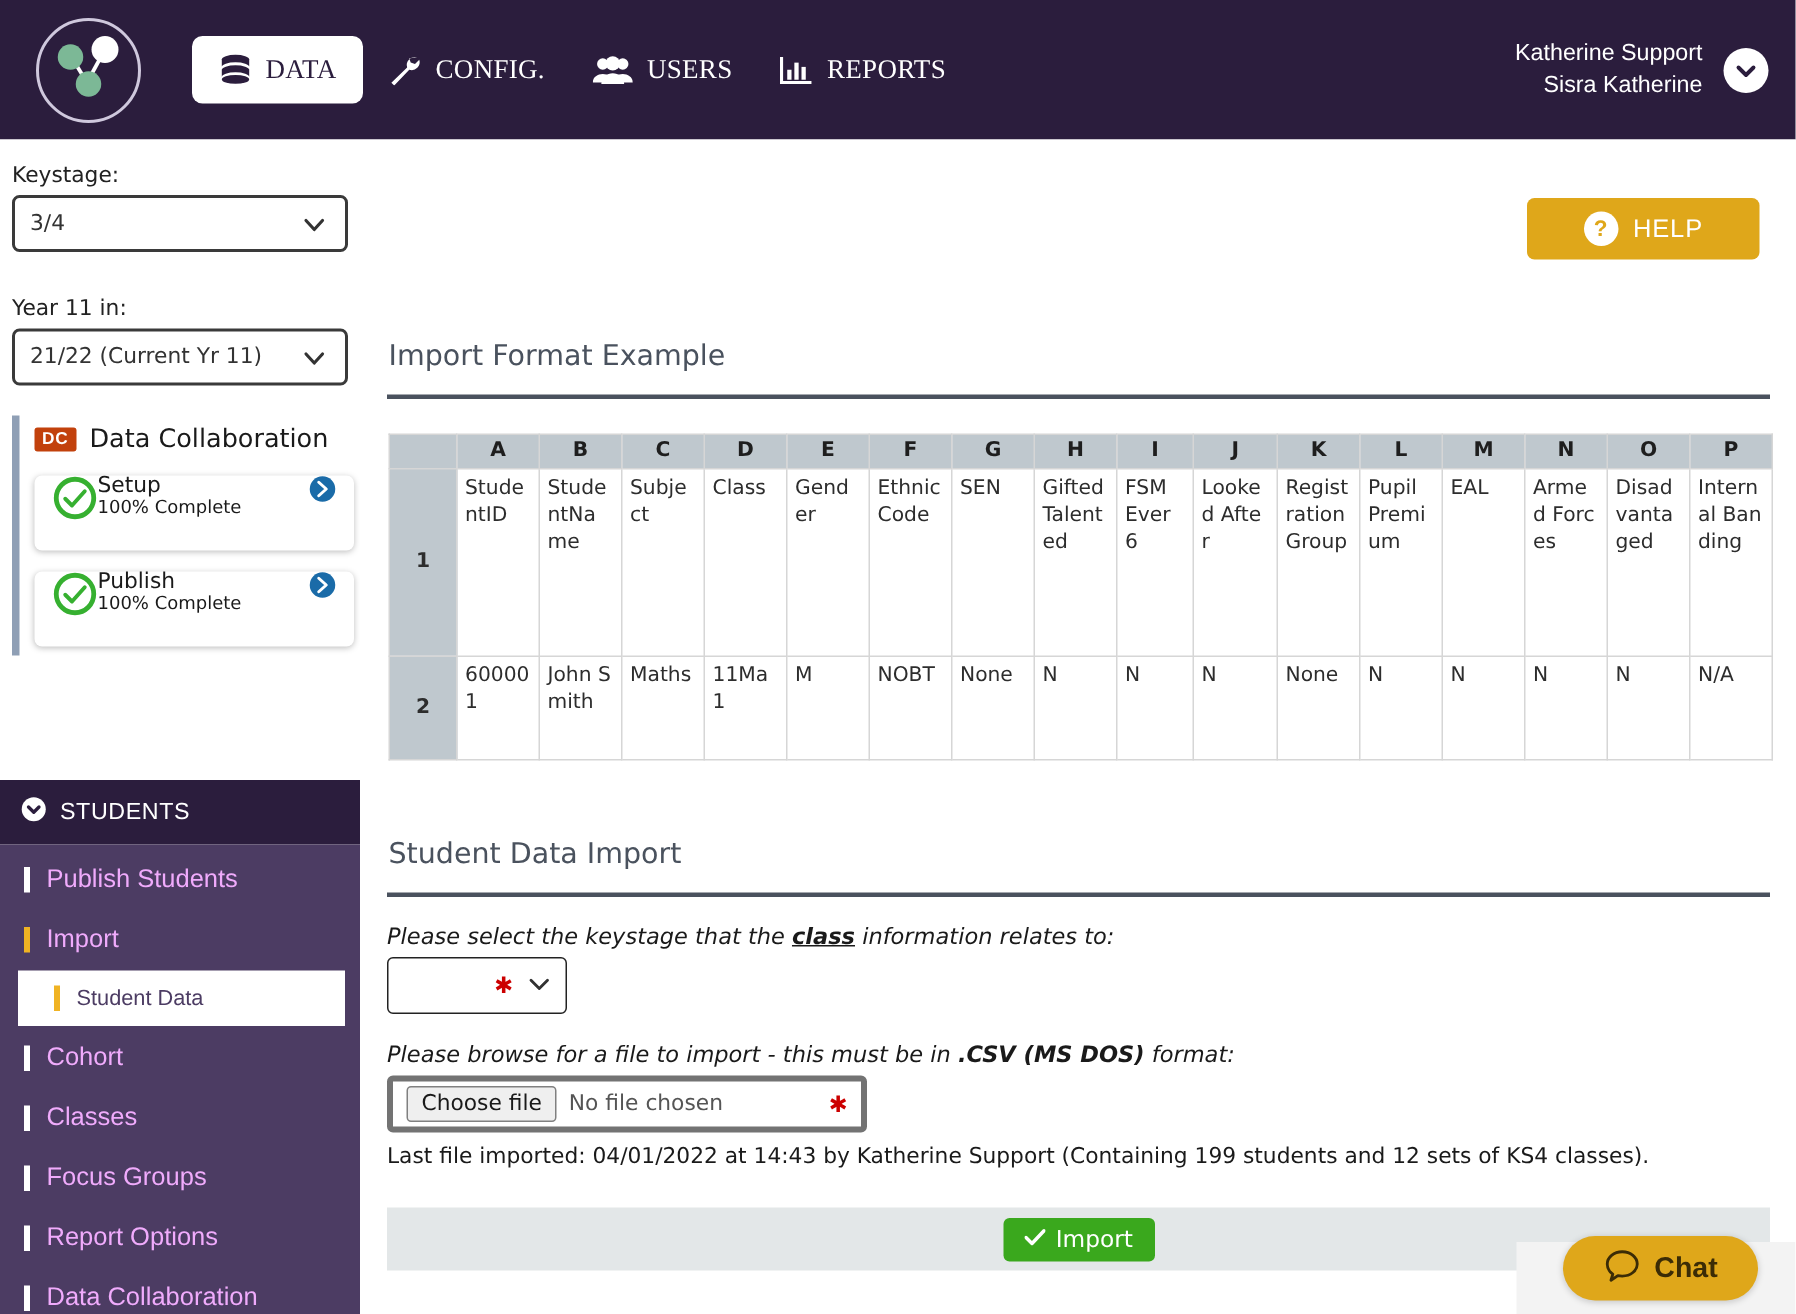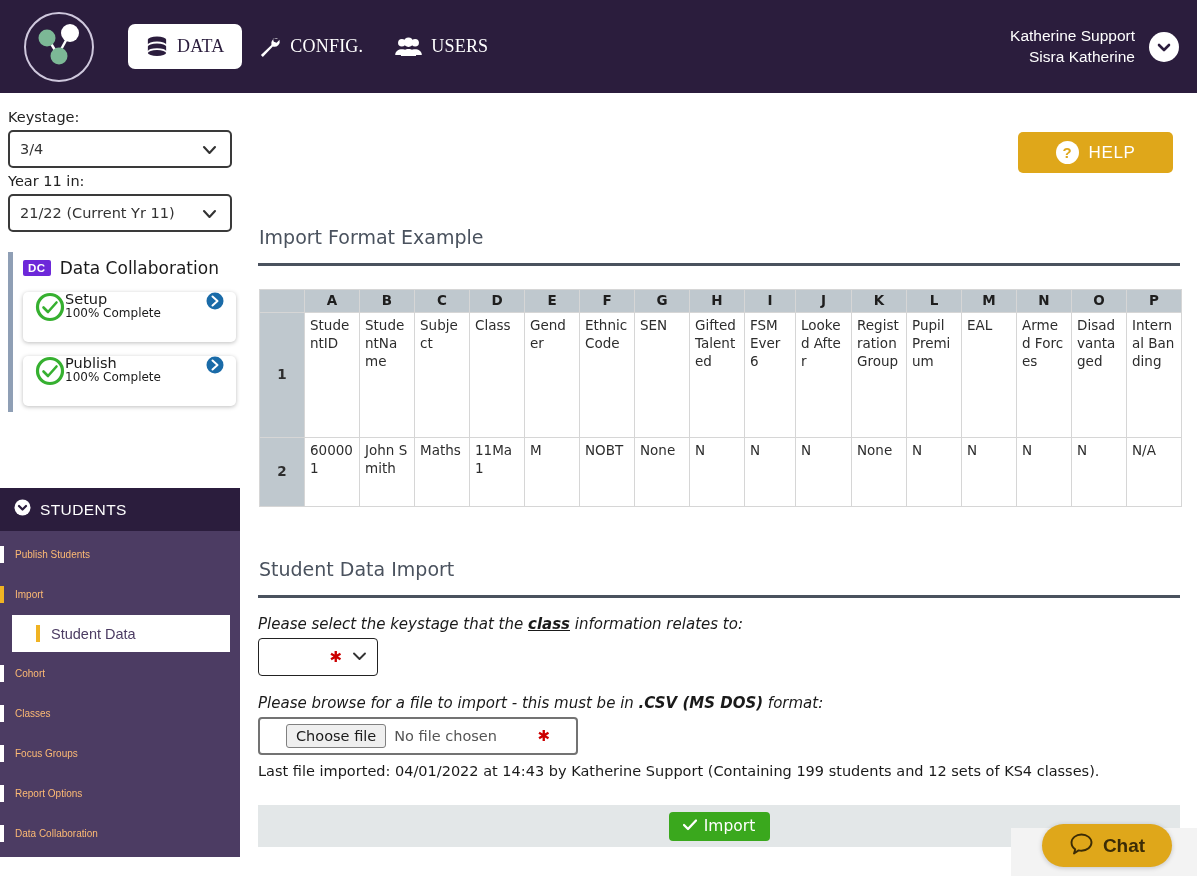--- a/index.html
+++ b/index.html
@@ -80,21 +80,21 @@
   .side-select .chev { position: absolute; right: 12px; top: 11px; }
 
   #dc-block {
     margin: 20px 0 0 8px;
     border-left: 5px solid #8f9fb5;
     padding: 6px 0 6px 10px;
     width: 232px;
   }
   #dc-title { display: flex; align-items: center; gap: 9px; }
   #dc-badge {
-    background: #6d28d9; color: #fff; font-weight: bold;
+    background: #c2410c; color: #fff; font-weight: bold;
     font-size: 11.5px; padding: 2px 5px; border-radius: 2px;
     letter-spacing: 0.5px;
     font-family: "Liberation Sans", sans-serif;
   }
   #dc-title-text { font-size: 17px; color: #1a1a1a; }
   .dc-card {
     margin-top: 14px; width: 213px; height: 50px;
     background: #fff; border-radius: 5px;
     box-shadow: 0 1px 4px rgba(0,0,0,0.26);
     display: flex; 
@@ -109,26 +109,27 @@
     position: absolute; left: 0; top: 395px;
     width: 240px;
   }
   #students-head {
     background: #2b1d3d; color: #fff;
     height: 43px; display: flex; align-items: center;
     gap: 9px; padding-left: 14px;
     font-size: 15.5px; letter-spacing: 0.4px;
     font-family: "Liberation Sans", sans-serif;
     cursor: pointer;
+    margin-top: 32px;
   }
   #menu-body { background: #4c3c63; padding: 3px 0 4px 0; }
   .menu-item {
     height: 40px; display: flex; align-items: center;
-    color: #fdba74; font-size: 10px;
-    gap: 11px;
+    color: #f0abfc; font-size: 17px;
+    padding-left: 16px; gap: 11px;
     font-family: "Liberation Sans", sans-serif;
     cursor: pointer;
   }
   .menu-bar { width: 4px; height: 17px; background: #ffffff; display:block; }
   .menu-bar.amber { background: #f0b323; }
   .menu-item.sub {
     background: #ffffff; color: #4c3c63;
     height: 37px; padding-left: 24px; font-size: 14.5px;
     margin: 1px 10px 1px 12px;
   }
@@ -215,22 +216,22 @@
     position: absolute; left: 18px; top: 545px;
     width: 120px; height: 38px;
     border: 1px solid #222; border-radius: 4px; background: #fff;
     display: flex; align-items: center; justify-content: flex-end;
     padding-right: 10px; gap: 10px; cursor: pointer;
   }
   .req { color: #cc0000; font-size: 15px; }
   #file-input {
     position: absolute; left: 18px; top: 624px;
     width: 320px; height: 38px;
-    border: 2px solid #737373; border-radius: 4px; background: #fff;
-    display: flex; align-items: center; padding: 0 26px; gap: 8px;
+    border: 4px solid #737373; border-radius: 4px; background: #fff;
+    display: flex; align-items: center; padding: 0 9px; gap: 8px;
     cursor: pointer;
   }
   #choose-btn {
     border: 1px solid #808080; border-radius: 3px;
     background: #efefef; padding: 3px 9px;
     font-size: 14.5px; color: #1a1a1a;
     font-family: "DejaVu Sans", sans-serif;
   }
   #file-none { font-size: 14.5px; color: #555; flex: 1; }
   #last-import {
@@ -314,20 +315,31 @@
             <circle cx="21" cy="6" r="4" fill="#ffffff"></circle>
           <circle cx="14" cy="5.5" r="5" fill="#ffffff"></circle>
           <path d="M0 19c0-4 3.5-6 7-6s7 2 7 6z" fill="#ffffff"></path>
           <path d="M14 19c0-4 3.5-6 7-6s7 2 7 6z" fill="#ffffff"></path>
           <path d="M6 20c0-5 4-7.5 8-7.5s8 2.5 8 7.5z" fill="#ffffff"></path>
         </svg>
       </span>
       <span>USERS</span>
     </div>
 
+    <div class="nav-item">
+      <span class="nav-ico">
+        <svg width="22" height="19" viewBox="0 0 23 20">
+          <path d="M1 1 L1 19 L22 19" stroke="#ffffff" stroke-width="2.2" fill="none"></path>
+          <rect x="5" y="10" width="3" height="7" fill="#ffffff"></rect>
+          <rect x="10" y="5" width="3" height="12" fill="#ffffff"></rect>
+          <rect x="15" y="8" width="3" height="9" fill="#ffffff"></rect>
+        </svg>
+      </span>
+      <span>REPORTS</span>
+    </div>
   </div>
 
   <div id="user-block">
     <div id="user-names">
       <div>Katherine Support</div>
       <div>Sisra Katherine</div>
     </div>
     <div id="user-caret">
       <svg width="16" height="16" viewBox="0 0 16 16">
           <path d="M3 6 L8 11 L13 6" stroke="#2b1d3d" stroke-width="2.6" fill="none" stroke-linecap="round" stroke-linejoin="round"></path>
@@ -340,21 +352,21 @@
   <div class="side-label" style="margin-top:16px">Keystage:</div>
   <div class="side-select">
     <span>3/4</span>
     <span class="chev">
       <svg width="17" height="15" viewBox="0 0 17 15">
           <path d="M3 4 L8.5 10 L14 4" stroke="#333" stroke-width="2.1" fill="none" stroke-linecap="round" stroke-linejoin="round"></path>
         </svg>
     </span>
   </div>
 
-  <div class="side-label" style="margin-top:5px">Year 11 in:</div>
+  <div class="side-label" style="margin-top:30px">Year 11 in:</div>
   <div class="side-select">
     <span>21/22 (Current Yr 11)</span>
     <span class="chev">
       <svg width="17" height="15" viewBox="0 0 17 15">
           <path d="M3 4 L8.5 10 L14 4" stroke="#333" stroke-width="2.1" fill="none" stroke-linecap="round" stroke-linejoin="round"></path>
         </svg>
     </span>
   </div>
 
   <div id="dc-block">

